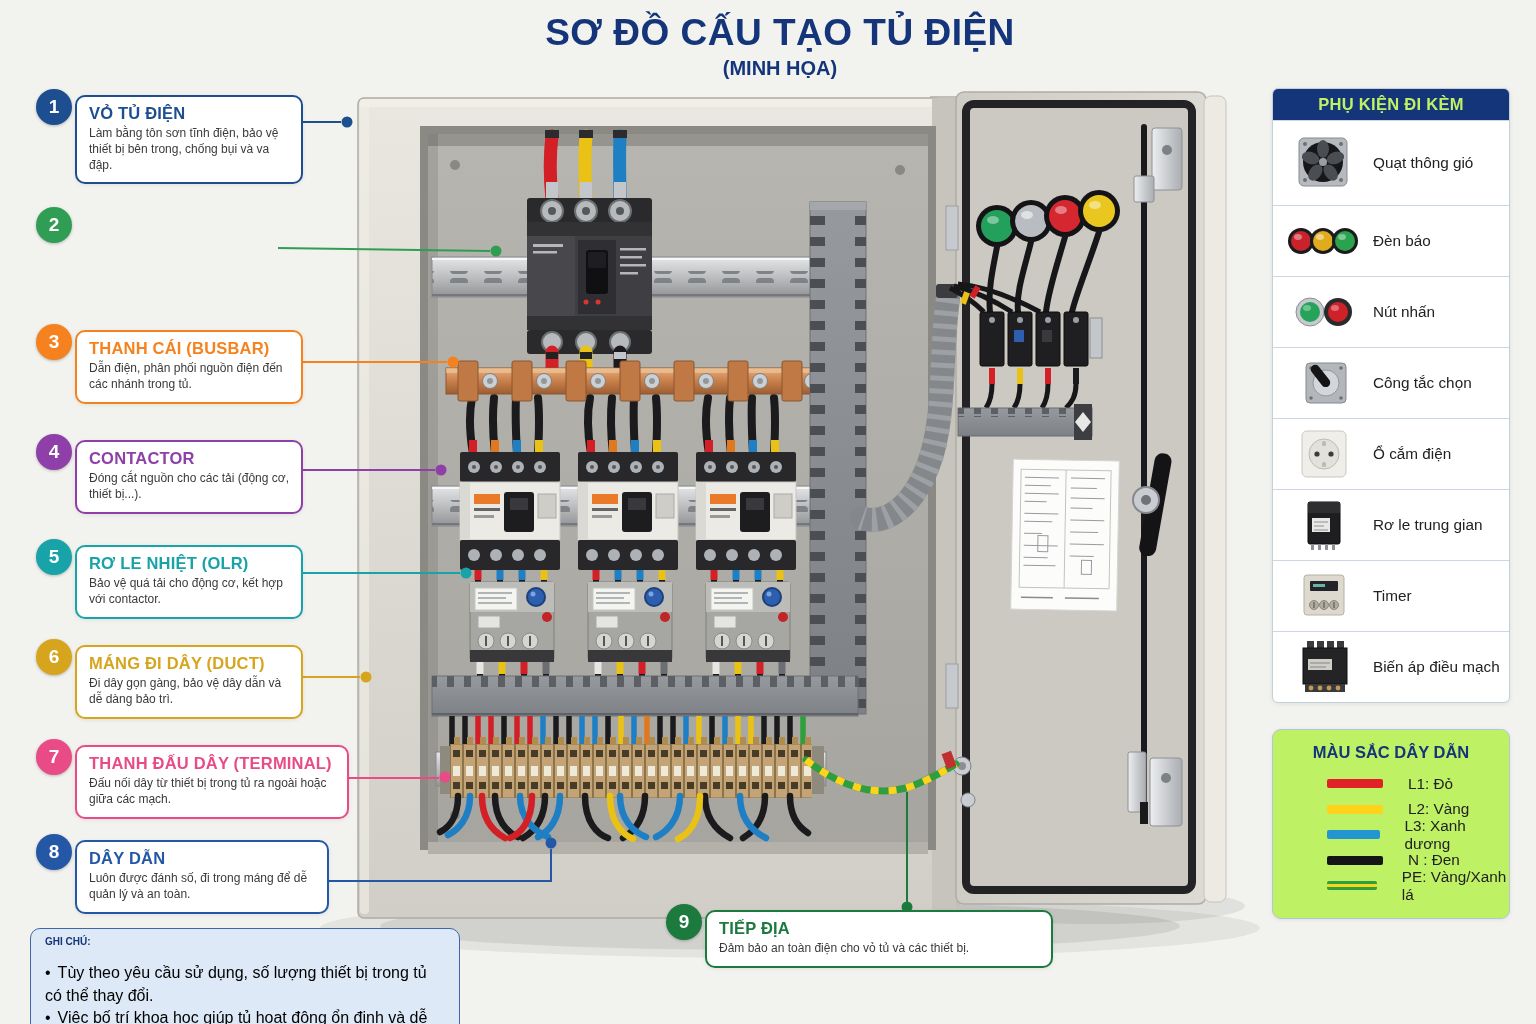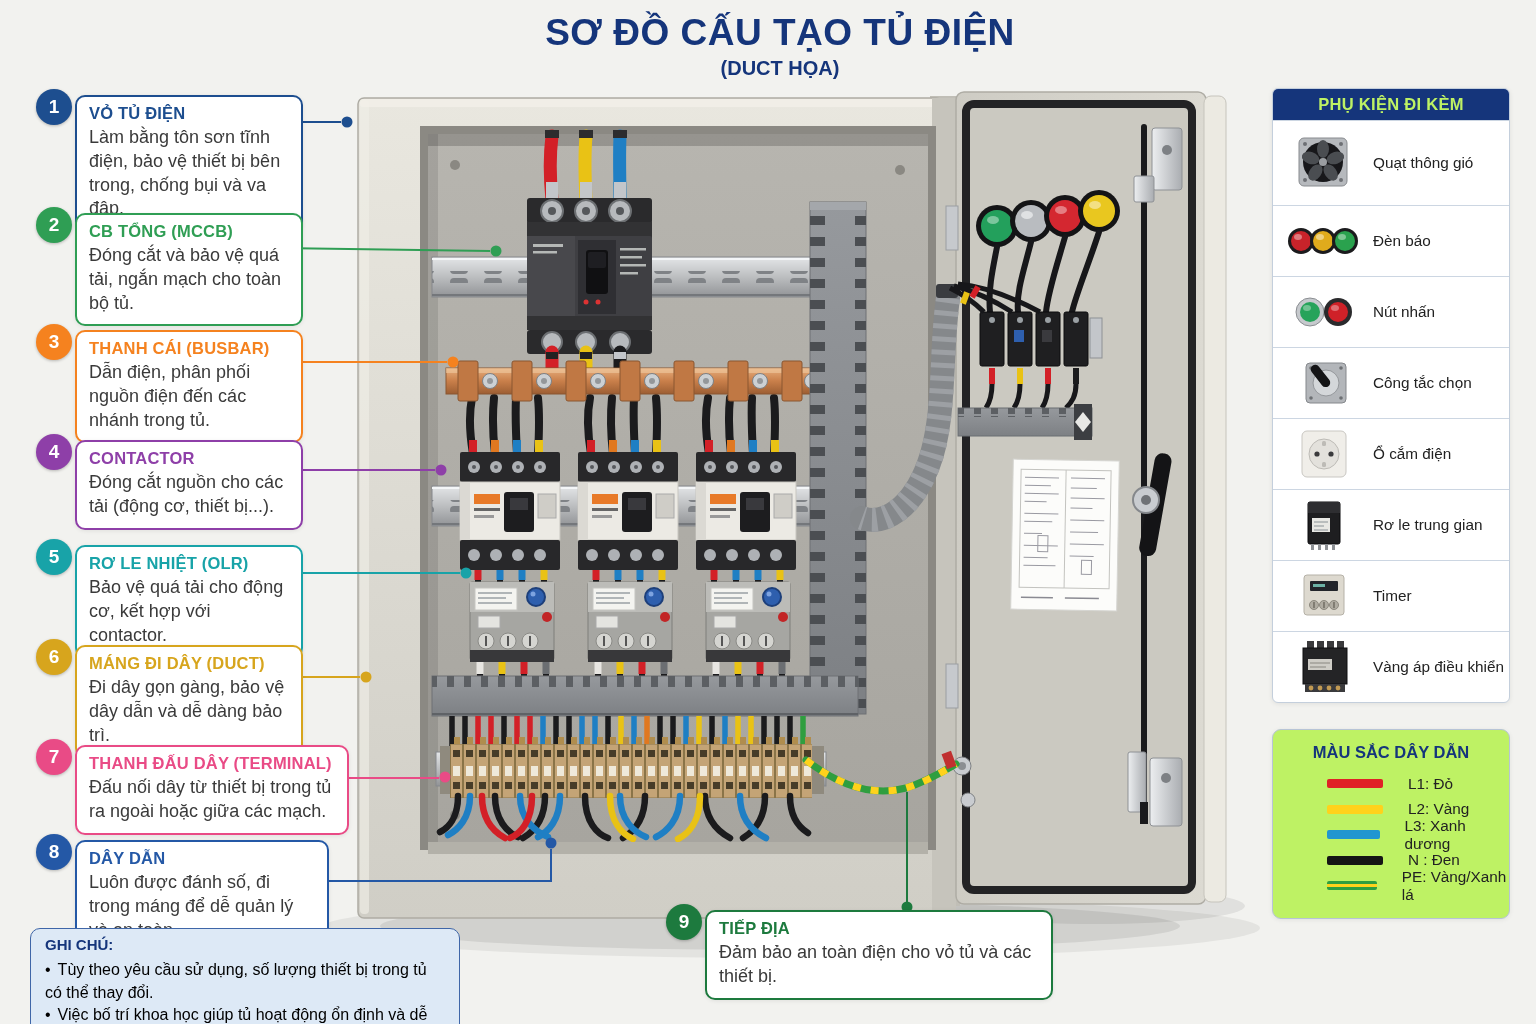--- a/index.html
+++ b/index.html
@@ -13,28 +13,28 @@
   .title-wrap .subtitle{font-size:20px;font-weight:700;margin-top:3px;}
 
   
   .co{position:absolute;}
   .co-badge{position:absolute;left:0;top:0;width:36px;height:36px;border-radius:50%;
     color:#fff;font-size:19px;font-weight:800;display:flex;align-items:center;justify-content:center;
     background:var(--a);box-shadow:0 1px 3px rgba(0,0,0,.25);z-index:3;}
   .co-box{margin-left:39px;margin-top:6px;background:#fff;border:2px solid var(--a);border-radius:10px;
     padding:7px 12px 9px 12px;box-shadow:0 1px 4px rgba(0,0,0,.08);}
   .co-title{font-size:16.5px;font-weight:800;color:var(--a);margin-bottom:3px;letter-spacing:.2px;}
-  .co-desc{font-size:18px;line-height:1.32;color:#3a3a3a;}
+  .co-desc{font-size:12px;line-height:1.32;color:#3a3a3a;}
   .c1{--a:#1d4e8f} .c2{--a:#2f9e54} .c3{--a:#f5821f} .c4{--a:#8e3fa8} .c5{--a:#18a3a8}
   .c6{--a:#d7a51d} .c7{--a:#e94b86} .c8{--a:#2458a6} .c9{--a:#1d7a3e}
 
   
   .notes{position:absolute;left:30px;top:928px;width:400px;background:#dde9f6;border:1.5px solid #3f66a8;
     border-radius:10px;padding:7px 14px 9px 14px;}
-  .notes-title{font-size:15px;font-weight:800;color:#15357b;margin-bottom:6px;}
+  .notes-title{font-size:10px;font-weight:800;color:#15357b;margin-bottom:15px;}
   .note-item{font-size:16px;color:#000000;line-height:1.42;}
   .note-item::before{content:"•";margin-right:7px;}
 
   
   .acc-panel{position:absolute;left:1272px;top:88px;width:236px;background:#fff;border:1px solid #c4cfdc;
     border-radius:6px;box-shadow:0 1px 5px rgba(0,0,0,.08);overflow:hidden;}
   .acc-header{background:#15357b;color:#bef264;font-size:16.5px;font-weight:800;text-align:center;
     padding:6px 0;letter-spacing:.3px;}
   .acc-row{display:flex;align-items:center;height:70px;border-top:1px solid #ccd6e2;}
   .acc-row.tall{height:84px;}
@@ -515,36 +515,32 @@
         </g>
     <g>
           <path d="M907,943 V792" stroke="#1d7a3e"></path>
           <circle cx="907" cy="907" r="5.5" fill="#1d7a3e"></circle>
         </g>
   </g>
 </svg>
 
 <div class="title-wrap">
   <h1>SƠ ĐỒ CẤU TẠO TỦ ĐIỆN</h1>
-  <div class="subtitle">(DUCT HỌA)</div>
+  <div class="subtitle">(MINH HỌA)</div>
 </div>
 
 <div class="co c1" style="left:36px;top:89px;">
   <div class="co-badge">1</div>
   <div class="co-box" style="width:200px;">
     <div class="co-title">VỎ TỦ ĐIỆN</div>
     <div class="co-desc">Làm bằng tôn sơn tĩnh điện, bảo vệ thiết bị bên trong, chống bụi và va đập.</div>
   </div>
 </div>
 <div class="co c2" style="left:36px;top:207px;">
   <div class="co-badge">2</div>
-  <div class="co-box" style="width:200px;">
-    <div class="co-title">CB TỔNG (MCCB)</div>
-    <div class="co-desc">Đóng cắt và bảo vệ quá tải, ngắn mạch cho toàn bộ tủ.</div>
-  </div>
 </div>
 <div class="co c3" style="left:36px;top:324px;">
   <div class="co-badge">3</div>
   <div class="co-box" style="width:200px;">
     <div class="co-title">THANH CÁI (BUSBAR)</div>
     <div class="co-desc">Dẫn điện, phân phối nguồn điện đến các nhánh trong tủ.</div>
   </div>
 </div>
 <div class="co c4" style="left:36px;top:434px;">
   <div class="co-badge">4</div>
@@ -742,21 +738,21 @@
               <rect x="19" y="45" width="40" height="8"></rect>
             </g>
         <g fill="#c29a52">
               <circle cx="25" cy="49" r="2.4"></circle>
               <circle cx="34" cy="49" r="2.4"></circle>
               <circle cx="43" cy="49" r="2.4"></circle>
               <circle cx="52" cy="49" r="2.4"></circle>
             </g>
       </svg>
     </div>
-    <div class="acc-label">Vàng áp điều khiển</div>
+    <div class="acc-label">Biến áp điều mạch</div>
   </div>
 </div>
 
 <div class="legend">
   <div class="legend-title">MÀU SẮC DÂY DẪN</div>
   <div class="legend-rows">
     <div class="legend-row">
       <span class="legend-bar" style="background:#e02126"></span>
       <span class="legend-label">L1: Đỏ</span>
     </div>

